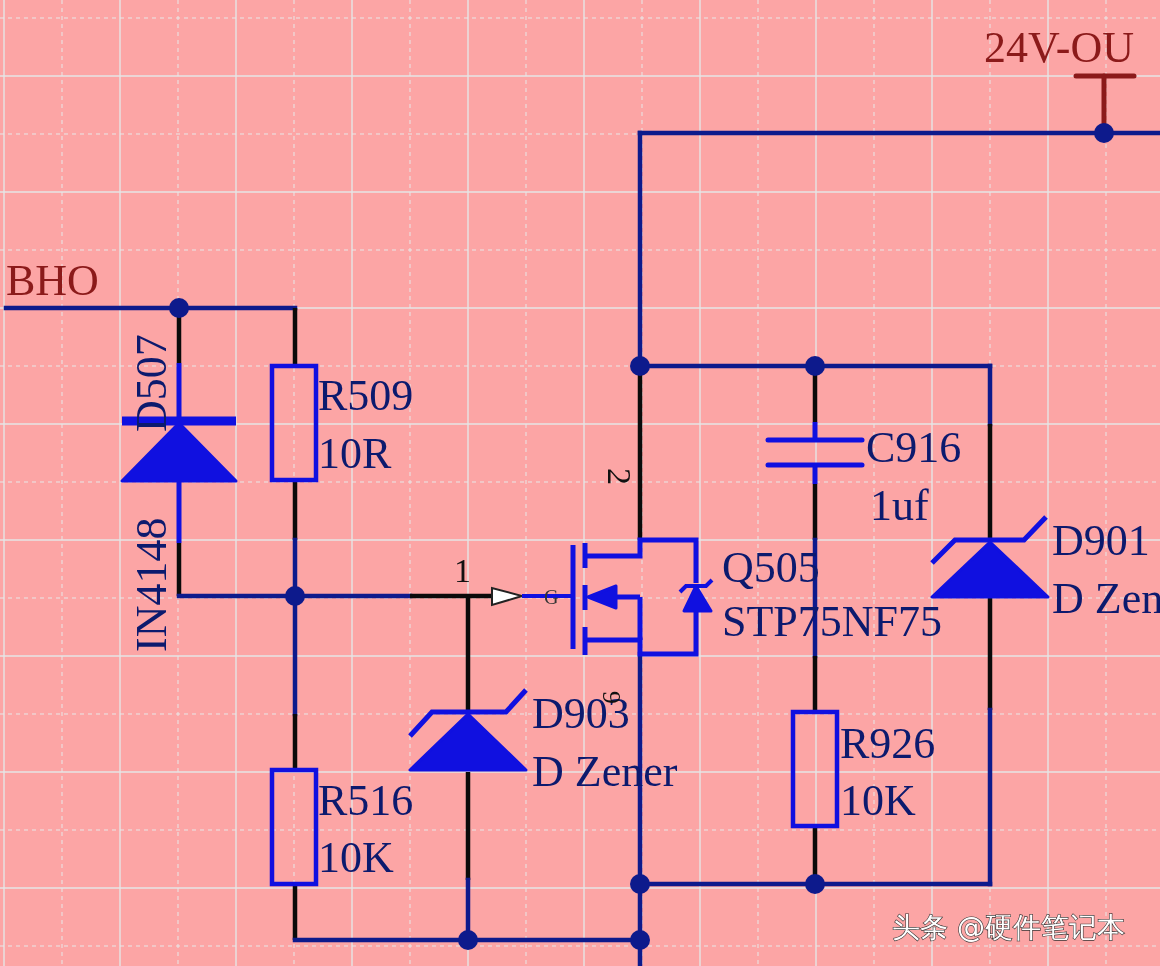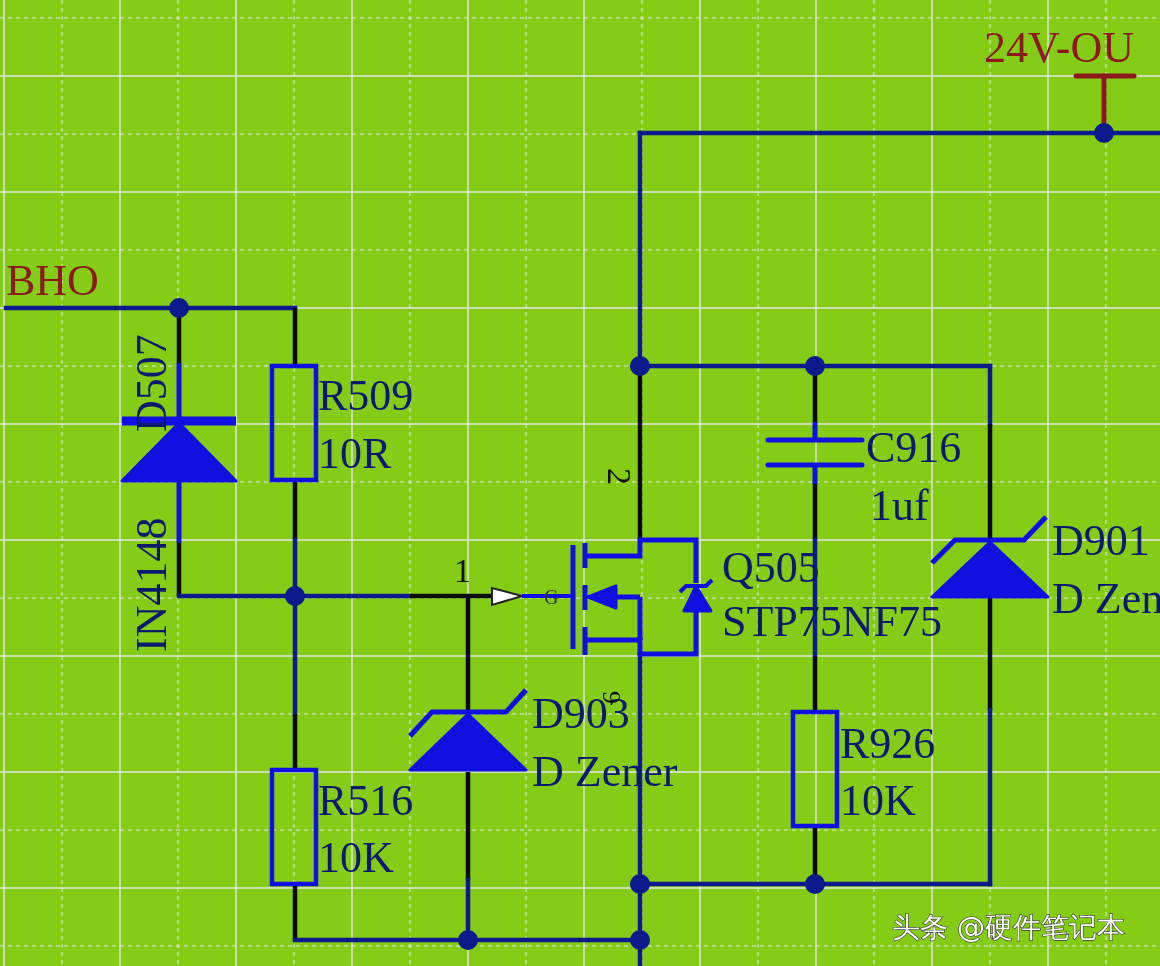--- a/index.html
+++ b/index.html
@@ -1,16 +1,16 @@
 <!DOCTYPE html>
 <html><head>
 <meta charset="utf-8">
 <style>
   html, body { margin: 0; padding: 0; background: #fbfbfb; }
-  #canvas { position: relative; width: 1160px; height: 966px; overflow: hidden; background: #84cc16; }
+  #canvas { position: relative; width: 1160px; height: 966px; overflow: hidden; background: #fca5a5; }
   svg { position: absolute; left: 0; top: 0; }
   .grid-minor { stroke: #e8e8e8; stroke-width: 1; stroke-dasharray: 4 4; }
   .grid-major { stroke: #e6e6e6; stroke-width: 1.4; }
   .wire { stroke: #0d1a8c; stroke-width: 4.5; fill: none; stroke-linecap: square; }
   .pin  { stroke: #0a0a0a; stroke-width: 4.5; fill: none; }
   .comp { stroke: #1010e0; stroke-width: 5; fill: none; }
   .compfill { fill: #1010e0; stroke: #1010e0; stroke-width: 3; stroke-linejoin: round; }
   .port { stroke: #8b1a1a; stroke-width: 5; fill: none; stroke-linecap: round; }
   .junction { fill: #0d1a8c; }
   .lbl { font-family: "Liberation Serif", serif; font-size: 44px; fill: #0c1a6e; }

